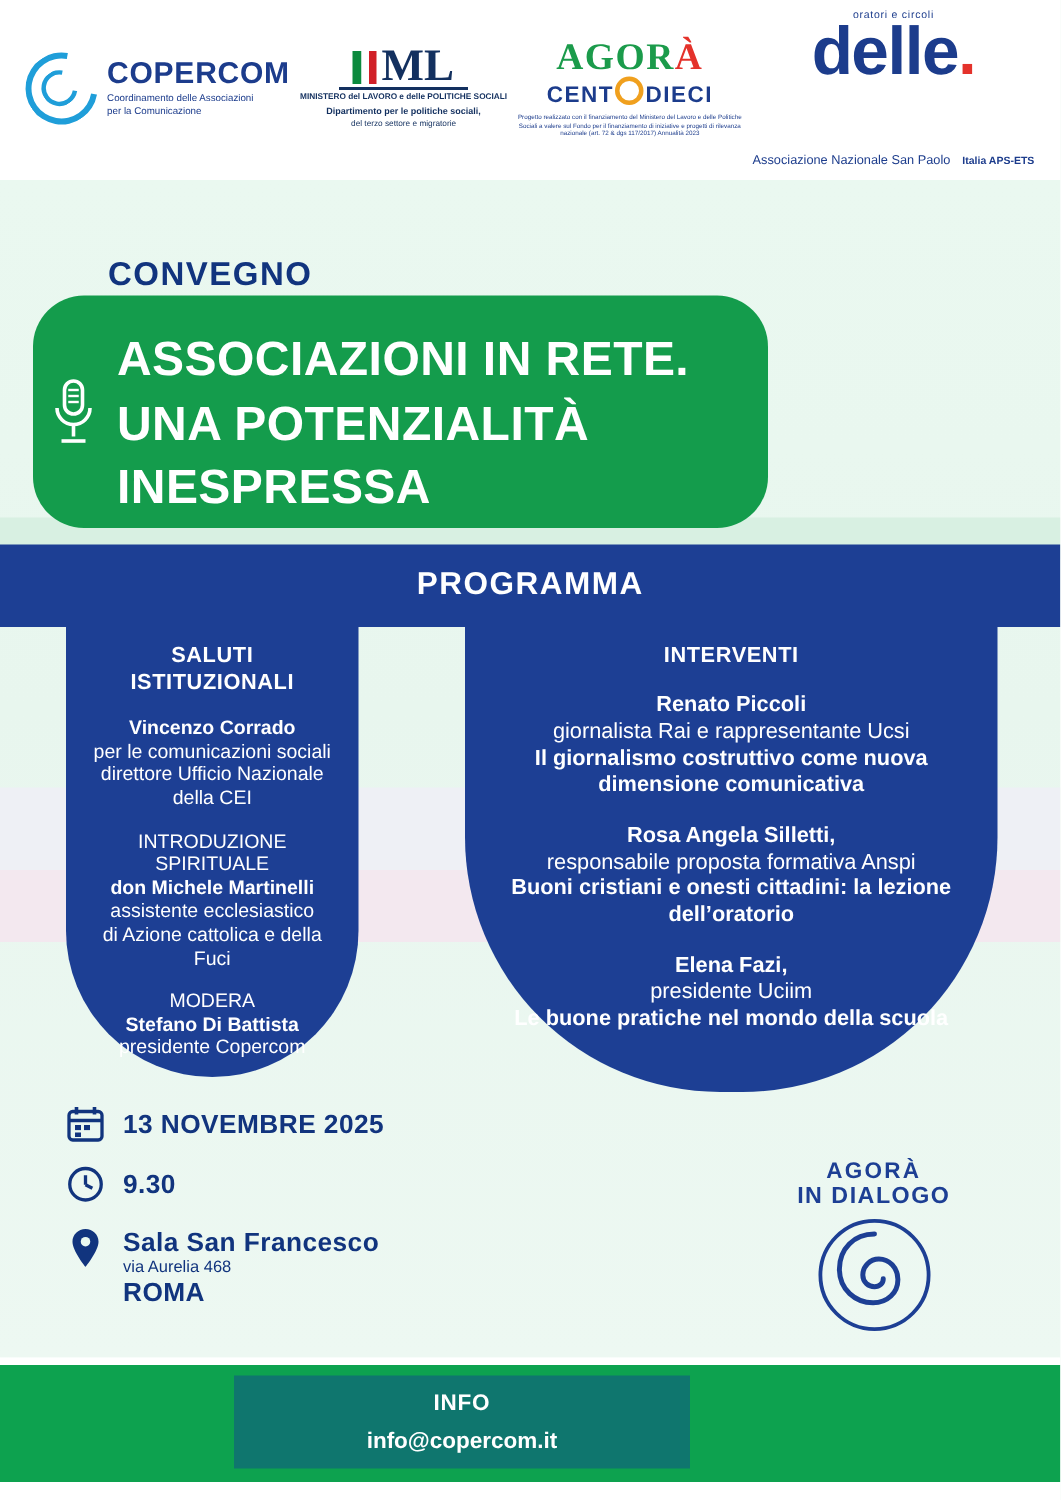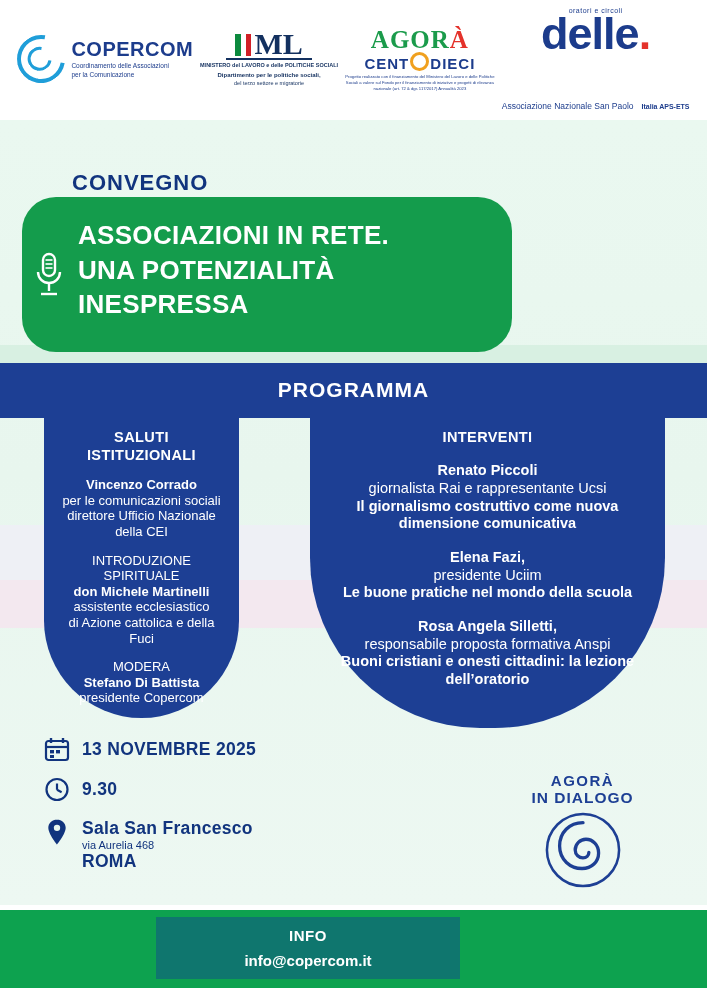--- a/index.html
+++ b/index.html
@@ -153,21 +153,21 @@
     position: absolute;
     left: 22px; top: 197px;
     width: 490px; height: 155px;
     background: #149c4c;
     border-radius: 34px;
   }
   .hero-title {
     position: absolute;
     left: 78px; top: 218px;
     width: 430px;
-    font-size: 26px; font-weight: bold; color: #ffffff;
+    font-size: 32px; font-weight: bold; color: #ffffff;
     line-height: 1.33;
     letter-spacing: .3px;
   }
   .mic-icon {
     position: absolute;
     left: 34px; top: 252px;
     width: 30px; height: 46px;
   }
 
   
@@ -375,30 +375,30 @@
     <div class="sec-head">INTERVENTI</div>
 
     <div class="blk-right">
       <div class="b">Renato Piccoli</div>
       <div>giornalista Rai e rappresentante Ucsi</div>
       <div class="b">Il giornalismo costruttivo come nuova</div>
       <div class="b">dimensione comunicativa</div>
     </div>
 
     <div class="blk-right">
-      <div class="b">Elena Fazi,</div>
-      <div>presidente Uciim</div>
-      <div class="b">Le buone pratiche nel mondo della scuola</div>
-    </div>
-
-    <div class="blk-right">
       <div class="b">Rosa Angela Silletti,</div>
       <div>responsabile proposta formativa Anspi</div>
       <div class="b">Buoni cristiani e onesti cittadini: la lezione</div>
       <div class="b">dell’oratorio</div>
+    </div>
+
+    <div class="blk-right">
+      <div class="b">Elena Fazi,</div>
+      <div>presidente Uciim</div>
+      <div class="b">Le buone pratiche nel mondo della scuola</div>
     </div>
   </div>
 
   <div class="detail d-date">
     <svg class="detail-icon" viewBox="0 0 26 26">
       <rect x="2" y="5" width="22" height="19" rx="2.5" fill="none" stroke="#11347e" stroke-width="2.2"></rect>
       <line x1="2" y1="11" x2="24" y2="11" stroke="#11347e" stroke-width="2.2"></line>
       <line x1="7" y1="2" x2="7" y2="7" stroke="#11347e" stroke-width="2.4"></line>
       <line x1="19" y1="2" x2="19" y2="7" stroke="#11347e" stroke-width="2.4"></line>
       <rect x="6" y="14" width="4" height="3.4" fill="#11347e"></rect>

